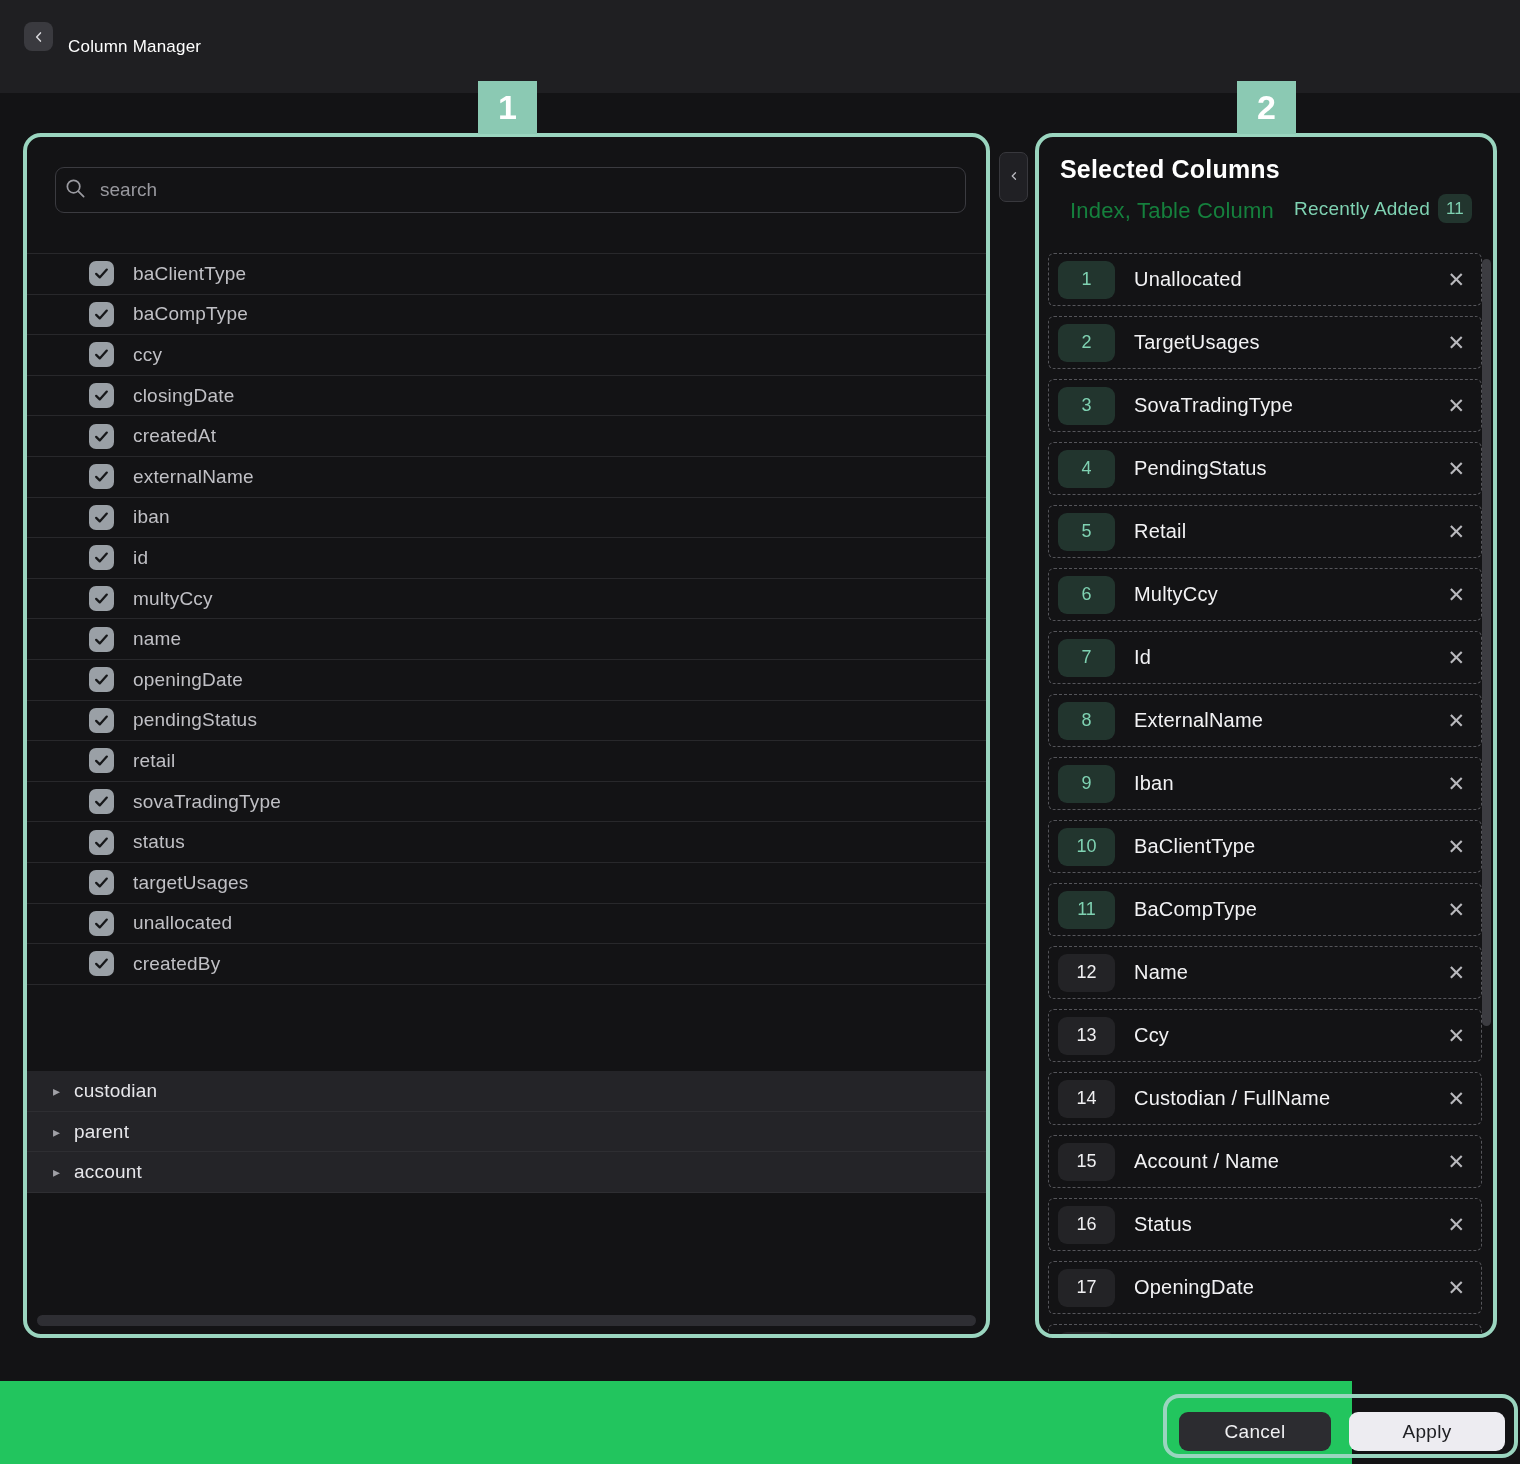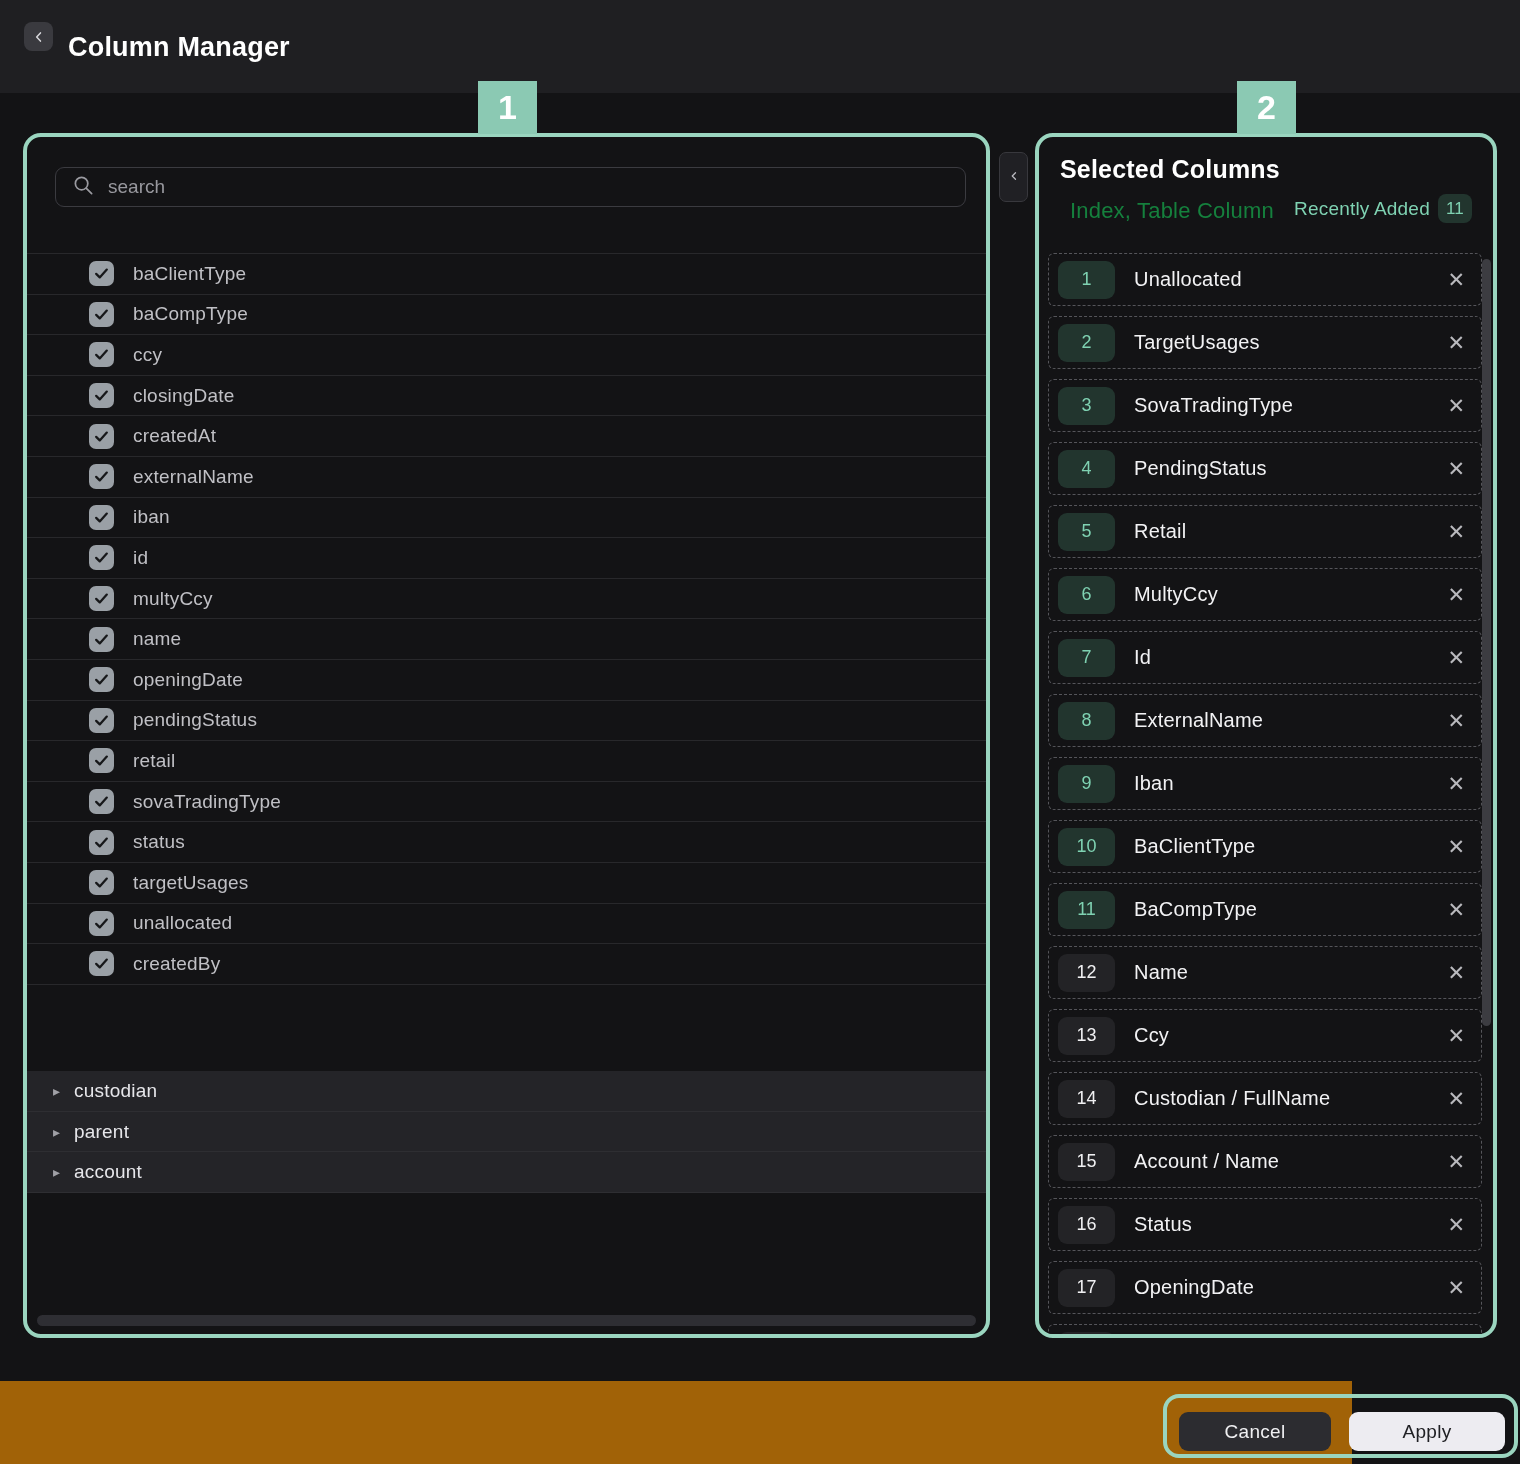--- a/index.html
+++ b/index.html
@@ -4,34 +4,34 @@
 <style>
   * { margin:0; padding:0; box-sizing:border-box; }
   html,body { background:#0e0e10; }
   body { font-family:"Liberation Sans", sans-serif; }
   .screen { position:relative; width:1520px; height:1464px; background:#131315; overflow:hidden; }
 
   
   .app-header { position:absolute; left:0; top:0; width:1520px; height:93px; background:#1f1f22; display:flex; align-items:center; }
   .back-btn { position:absolute; left:24px; top:22px; width:29px; height:29px; border:none; border-radius:8px; background:#3a3a3f; color:#d6d6da; display:flex; align-items:center; justify-content:center; cursor:pointer; }
   .back-btn svg { display:block; }
-  .page-title { position:absolute; left:68px; top:50%; transform:translateY(-50%); color:#ffffff; font-size:27px; font-weight:700; letter-spacing:.2px; }
+  .page-title { position:absolute; left:68px; top:50%; transform:translateY(-50%); color:#ffffff; font-size:17px; font-weight:400; letter-spacing:.2px; }
 
   
   .ann-badge { position:absolute; top:81px; width:59px; height:53px; background:var(--mint,#8bc9b3); color:#ffffff; font-size:34px; font-weight:700; display:flex; align-items:center; justify-content:center; z-index:5; }
   .ann-badge.one { left:478px; }
   .ann-badge.two { left:1237px; }
 
   
   .panel { position:absolute; top:133px; height:1205px; background:#131315; border:4px solid var(--mint-border,#9ad5bf); border-radius:18px; overflow:hidden; }
   .left-panel { left:23px; width:967px; }
   .right-panel { left:1035px; width:462px; }
 
   
-  .search-box { position:absolute; left:28px; top:30px; width:911px; height:40px; border:1.5px solid #3b3b40; border-radius:9px; display:flex; align-items:center; padding:0 16px; gap:13px; background:transparent; }
+  .search-box { position:absolute; left:28px; top:30px; width:911px; height:46px; border:1.5px solid #3b3b40; border-radius:9px; display:flex; align-items:center; padding:0 8px; gap:13px; background:transparent; }
   .search-box svg { flex:0 0 auto; }
   .search-input { flex:1; background:transparent; border:none; outline:none; color:#e8e8ec; font-size:19px; font-family:inherit; }
   .search-input::placeholder { color:#98989e; }
 
   .column-list { position:absolute; left:0; top:116px; width:100%; border-top:1px solid #28282b; }
   .column-row { height:40.6px; display:flex; align-items:center; padding-left:62px; gap:19px; border-bottom:1px solid #28282b; cursor:pointer; }
   .checkbox { width:25px; height:25px; border-radius:7px; background:#9aa0a6; display:flex; align-items:center; justify-content:center; flex:0 0 auto; }
   .column-label { color:#c0c0c5; font-size:19px; letter-spacing:.2px; }
 
   .group-list { position:absolute; left:0; top:934px; width:100%; }
@@ -54,21 +54,21 @@
   .selected-list { position:absolute; left:9px; top:116px; width:434px; }
   .sel-item { height:53px; margin-bottom:10px; border:1.5px dashed #55555a; border-radius:6px; display:flex; align-items:center; padding-left:9px; background:#131315; }
   .idx-badge { width:57px; height:38px; border-radius:9px; display:flex; align-items:center; justify-content:center; font-size:18px; flex:0 0 auto; }
   .idx-badge.recent { background:var(--recent-bg,#233830); color:var(--recent-text,#7fd2b2); }
   .idx-badge.normal { background:#232326; color:#f0f0f2; }
   .sel-item-label { color:#f2f2f4; font-size:20px; margin-left:19px; letter-spacing:.2px; }
   .remove-btn { margin-left:auto; margin-right:16px; background:none; border:none; color:#b9b9bd; font-size:21px; cursor:pointer; line-height:1; font-family:inherit; }
   .v-scrollbar { position:absolute; left:443px; top:122px; width:9px; height:767px; border-radius:5px; background:#3c3c41; cursor:pointer; }
 
   
-  .app-footer { position:absolute; left:0; top:1381px; width:1352px; height:83px; background:#a16207; }
+  .app-footer { position:absolute; left:0; top:1381px; width:1352px; height:83px; background:#22c55e; }
   .footer-ring { position:absolute; left:1163px; top:13px; width:355px; height:64px; border:4px solid var(--mint-border,#9ad5bf); border-radius:16px; }
   .cancel-btn { position:absolute; left:12px; top:14px; width:152px; height:39px; background:#2c2c30; border:none; border-radius:9px; color:#f0f0f2; font-size:19px; font-family:inherit; cursor:pointer; letter-spacing:.3px; }
   .apply-btn { position:absolute; right:9px; top:14px; width:156px; height:39px; background:#edecf1; border:none; border-radius:9px; color:#202024; font-size:19px; font-family:inherit; cursor:pointer; letter-spacing:.3px; }
 </style>
 </head>
 <body>
 
 <div class="screen">
 
   <header class="app-header">

